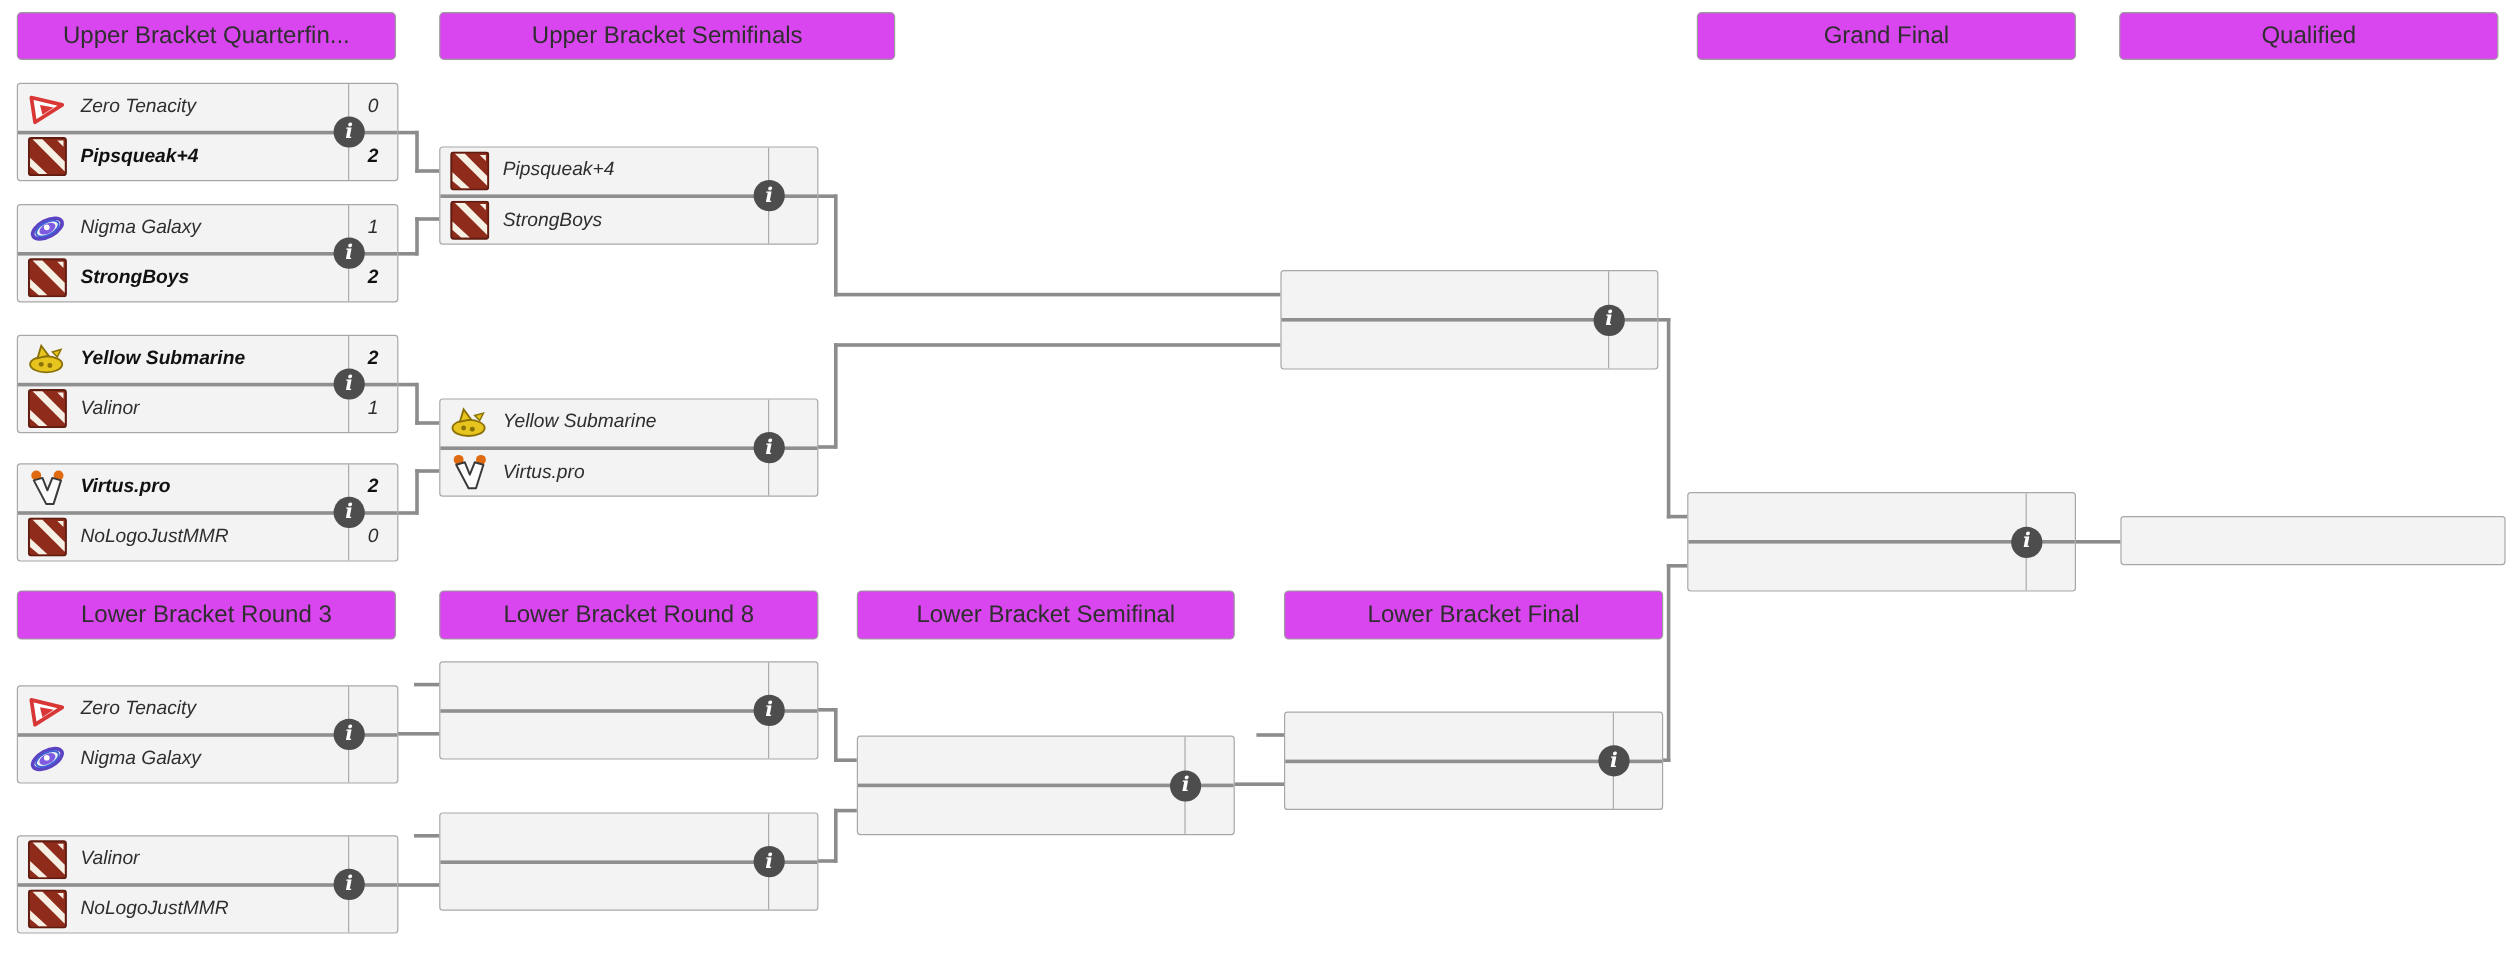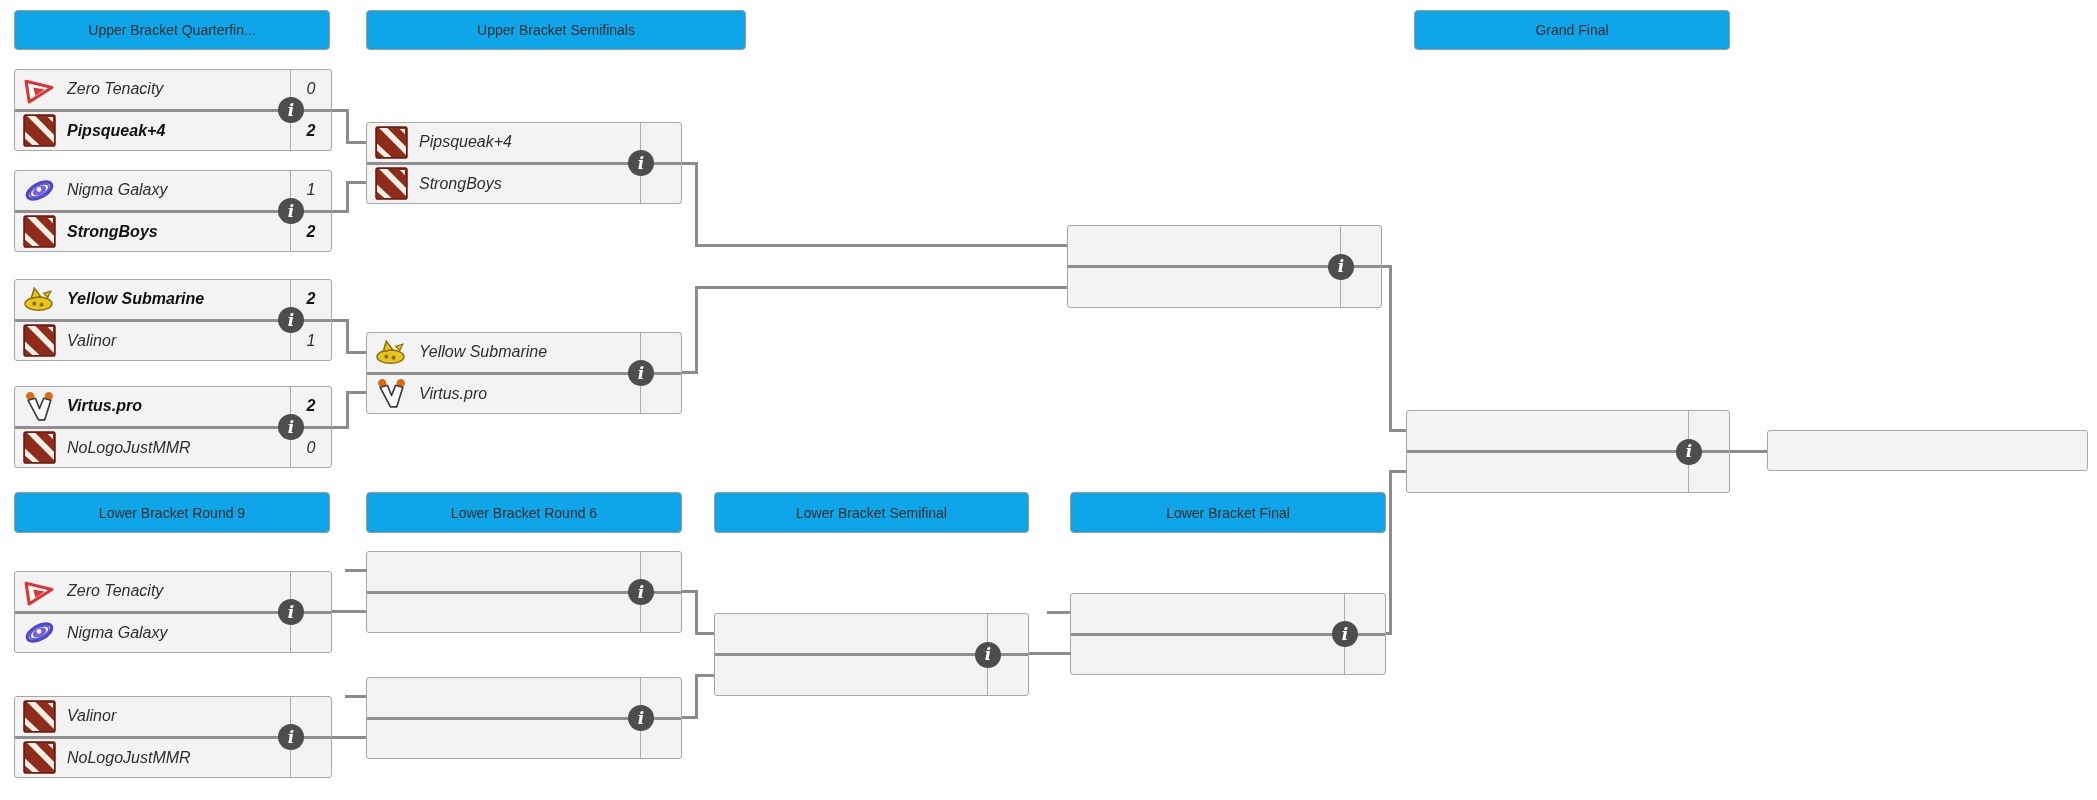--- a/index.html
+++ b/index.html
@@ -1,22 +1,22 @@
 <!DOCTYPE html>
 <html><head>
 <meta charset="utf-8">
 <style>
   html,body{margin:0;padding:0;background:#ffffff;}
   #bracket{position:relative;width:2097px;height:800px;background:#ffffff;
            font-family:"Liberation Sans","DejaVu Sans",sans-serif;overflow:hidden;}
 
   
-  .hdr{position:absolute;height:40px;background:#0ea5e9;border:1px solid #9b9b9b;
+  .hdr{position:absolute;height:40px;background:#d946ef;border:1px solid #9b9b9b;
        border-radius:4px;display:flex;align-items:center;justify-content:center;
-       font-size:14px;color:#2f2f2f;box-sizing:border-box;white-space:nowrap;}
+       font-size:20px;color:#2f2f2f;box-sizing:border-box;white-space:nowrap;}
 
   
   .match{position:absolute;background:#f3f3f3;border:1px solid #a8a8a8;border-radius:3px;
          box-sizing:border-box;display:flex;flex-direction:column;}
   .row{display:flex;align-items:center;flex:1 1 0;min-height:0;font-style:italic;}
   .mdiv{height:3px;background:#8f8f8f;flex:0 0 auto;}
   .logo{width:33px;height:33px;margin-left:8px;flex:0 0 auto;}
   .name{margin-left:11px;font-size:16px;color:#2e2e2e;flex:1 1 auto;
         white-space:nowrap;overflow:hidden;text-overflow:ellipsis;}
   .score{width:40px;align-self:stretch;border-left:1px solid #ababab;
@@ -69,22 +69,23 @@
       <path d="M5 10 L15 29 L21 29 L27 10 L20 8 L16 18 L12 8 Z" fill="#fcfcfc" stroke="#3a3a3a" stroke-width="1.6" stroke-linejoin="round"></path>
     </symbol>
   </defs>
 </svg>
 
 <div id="bracket">
 
   <div class="hdr" style="left:14px;top:10px;width:316px">Upper Bracket Quarterfin...</div>
   <div class="hdr" style="left:366px;top:10px;width:380px">Upper Bracket Semifinals</div>
   <div class="hdr" style="left:1414px;top:10px;width:316px">Grand Final</div>
-  <div class="hdr" style="left:14px;top:492px;width:316px;height:41px">Lower Bracket Round 9</div>
-  <div class="hdr" style="left:366px;top:492px;width:316px;height:41px">Lower Bracket Round 6</div>
+  <div class="hdr" style="left:1766px;top:10px;width:316px">Qualified</div>
+  <div class="hdr" style="left:14px;top:492px;width:316px;height:41px">Lower Bracket Round 3</div>
+  <div class="hdr" style="left:366px;top:492px;width:316px;height:41px">Lower Bracket Round 8</div>
   <div class="hdr" style="left:1070px;top:492px;width:316px;height:41px">Lower Bracket Final</div>
   <div class="hdr" style="left:714px;top:492px;width:315px;height:41px">Lower Bracket Semifinal</div>
 
   <div class="ln lh" style="left:331px;top:109px;width:17px"></div>
   <div class="ln lv" style="left:346px;top:109px;height:35px"></div>
   <div class="ln lh" style="left:346px;top:141px;width:20px"></div>
 
   <div class="ln lh" style="left:331px;top:210px;width:17px"></div>
   <div class="ln lv" style="left:346px;top:181px;height:32px"></div>
   <div class="ln lh" style="left:346px;top:181px;width:20px"></div>

